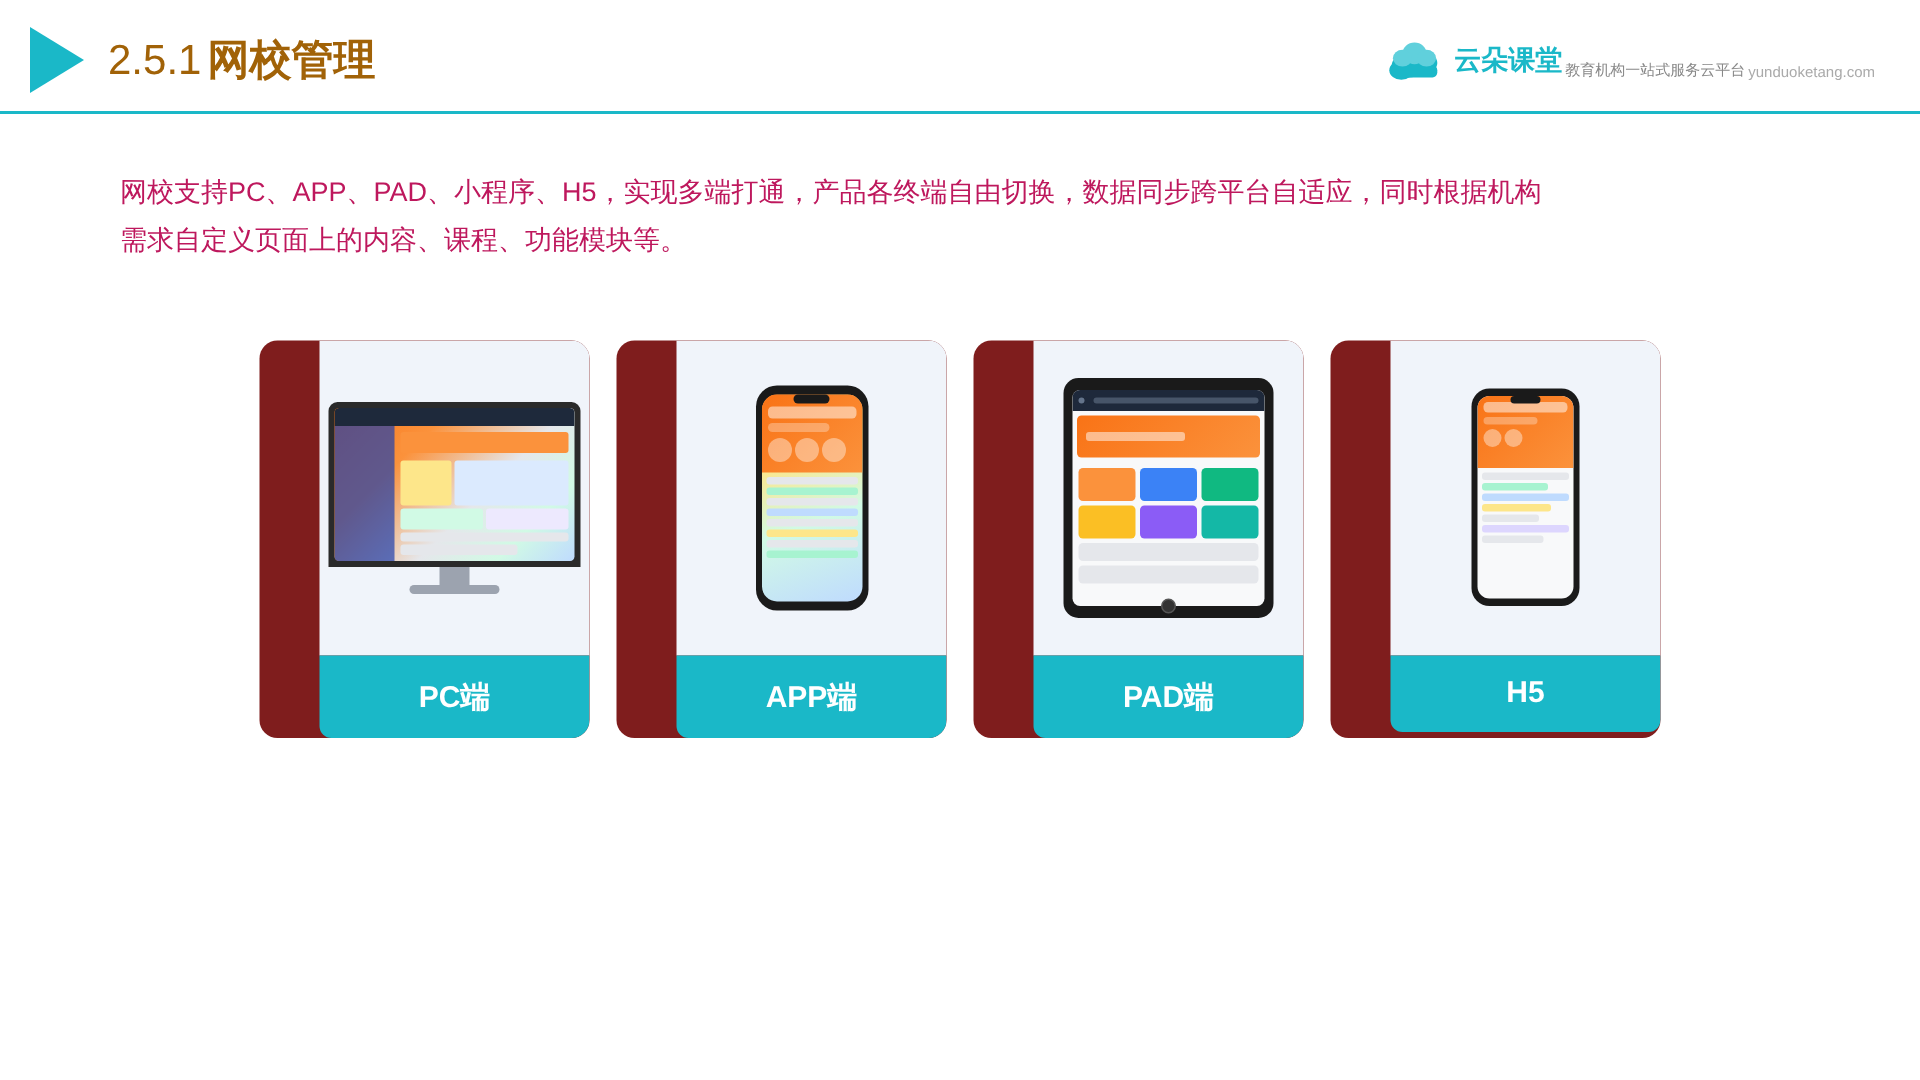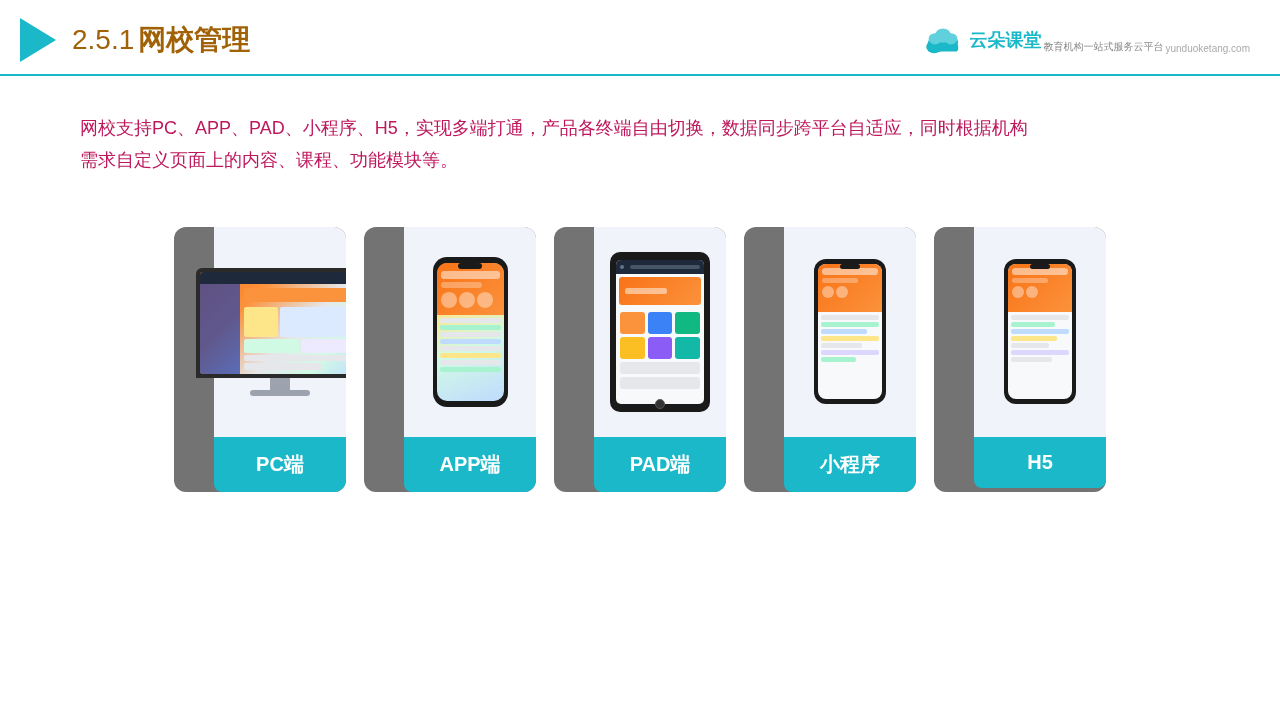--- a/index.html
+++ b/index.html
@@ -87,26 +87,26 @@
     
     .cards-section {
       display: flex;
       justify-content: center;
       gap: 18px;
       padding: 20px 40px;
       margin-top: 10px;
     }
 
     .card {
-      background: #737373;
+      background: #7f1d1d;
       border-radius: 12px;
       overflow: hidden;
       display: flex;
       flex-direction: column;
-      width: 172px;
+      width: 220px;
       padding-left: 40px;
     }
 
     .card-image-area {
       display: flex;
       align-items: center;
       justify-content: center;
       height: 210px;
       padding: 16px;
       background: #f0f4fa;
@@ -440,63 +440,36 @@
             <div class="tablet-block tablet-block-teal"></div>
             <div class="tablet-wide-row"></div>
             <div class="tablet-wide-row"></div>
           </div>
         </div>
       </div>
     </div>
     <div class="card-label">PAD端</div>
   </div>
 
+
   <div class="card">
     <div class="card-image-area">
       <div class="device-phone-small">
         <div class="phone-small-notch"></div>
         <div style="width:100%;height:100%;background:#f8f9fa;border-radius:8px;overflow:hidden;">
           <div style="height:35%;background:linear-gradient(135deg,#f97316,#fb923c);padding:4px;">
             <div style="height:7px;background:rgba(255,255,255,0.5);border-radius:3px;margin-bottom:3px;"></div>
             <div style="height:5px;background:rgba(255,255,255,0.3);border-radius:3px;width:65%;"></div>
             <div style="margin-top:3px;display:flex;gap:2px;">
               <div style="width:12px;height:12px;background:rgba(255,255,255,0.4);border-radius:50%;"></div>
               <div style="width:12px;height:12px;background:rgba(255,255,255,0.4);border-radius:50%;"></div>
             </div>
           </div>
           <div style="padding:3px;display:flex;flex-direction:column;gap:2px;">
             <div style="height:5px;background:#e5e7eb;border-radius:2px;"></div>
-            <div style="height:5px;background:#a7f3d0;border-radius:2px;"></div>
-            <div style="height:5px;background:#bfdbfe;border-radius:2px;width:80%;"></div>
-            <div style="height:5px;background:#fde68a;border-radius:2px;"></div>
-            <div style="height:5px;background:#e5e7eb;border-radius:2px;width:70%;"></div>
-            <div style="height:5px;background:#ddd6fe;border-radius:2px;"></div>
-            <div style="height:5px;background:#a7f3d0;border-radius:2px;width:60%;"></div>
-          </div>
-        </div>
-      </div>
-    </div>
-    <div class="card-label">小程序</div>
-  </div>
-
-  <div class="card">
-    <div class="card-image-area">
-      <div class="device-phone-small">
-        <div class="phone-small-notch"></div>
-        <div style="width:100%;height:100%;background:#f8f9fa;border-radius:8px;overflow:hidden;">
-          <div style="height:35%;background:linear-gradient(135deg,#f97316,#fb923c);padding:4px;">
-            <div style="height:7px;background:rgba(255,255,255,0.5);border-radius:3px;margin-bottom:3px;"></div>
-            <div style="height:5px;background:rgba(255,255,255,0.3);border-radius:3px;width:65%;"></div>
-            <div style="margin-top:3px;display:flex;gap:2px;">
-              <div style="width:12px;height:12px;background:rgba(255,255,255,0.4);border-radius:50%;"></div>
-              <div style="width:12px;height:12px;background:rgba(255,255,255,0.4);border-radius:50%;"></div>
-            </div>
-          </div>
-          <div style="padding:3px;display:flex;flex-direction:column;gap:2px;">
-            <div style="height:5px;background:#e5e7eb;border-radius:2px;"></div>
             <div style="height:5px;background:#a7f3d0;border-radius:2px;width:75%;"></div>
             <div style="height:5px;background:#bfdbfe;border-radius:2px;"></div>
             <div style="height:5px;background:#fde68a;border-radius:2px;width:80%;"></div>
             <div style="height:5px;background:#e5e7eb;border-radius:2px;width:65%;"></div>
             <div style="height:5px;background:#ddd6fe;border-radius:2px;"></div>
             <div style="height:5px;background:#e5e7eb;border-radius:2px;width:70%;"></div>
           </div>
         </div>
       </div>
     </div>

